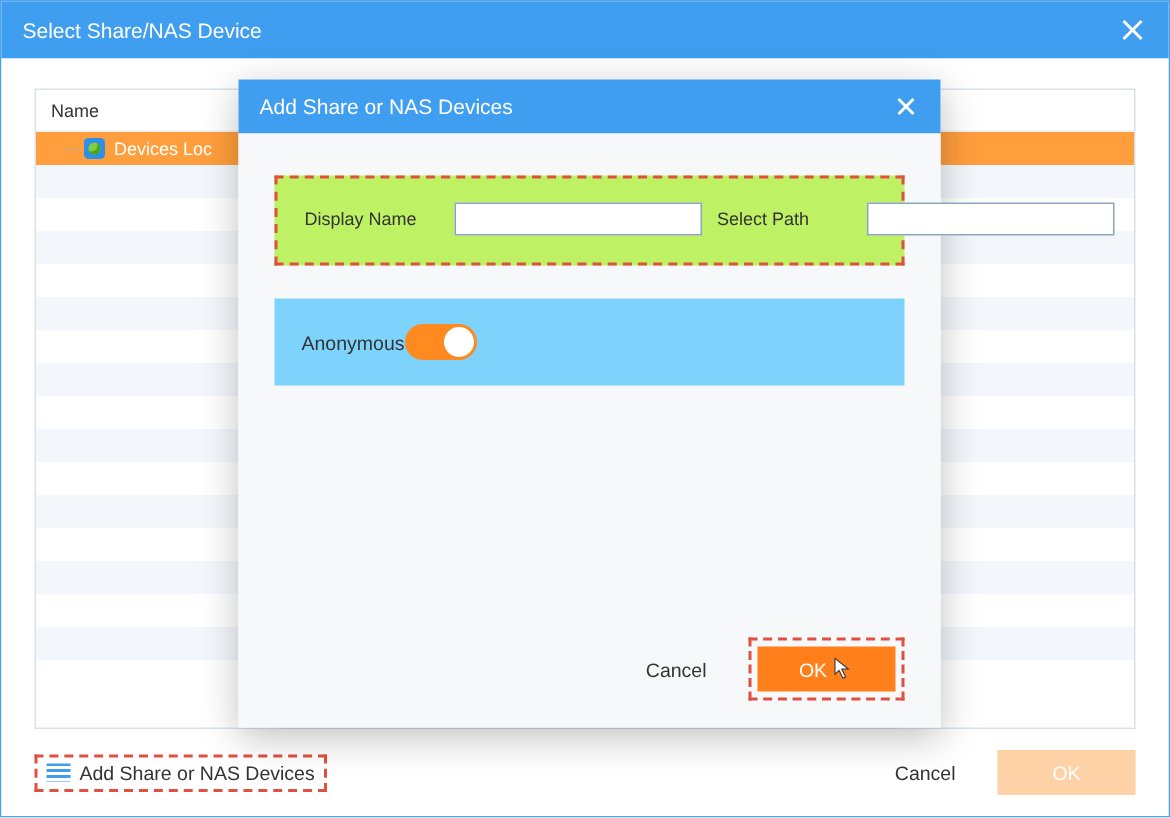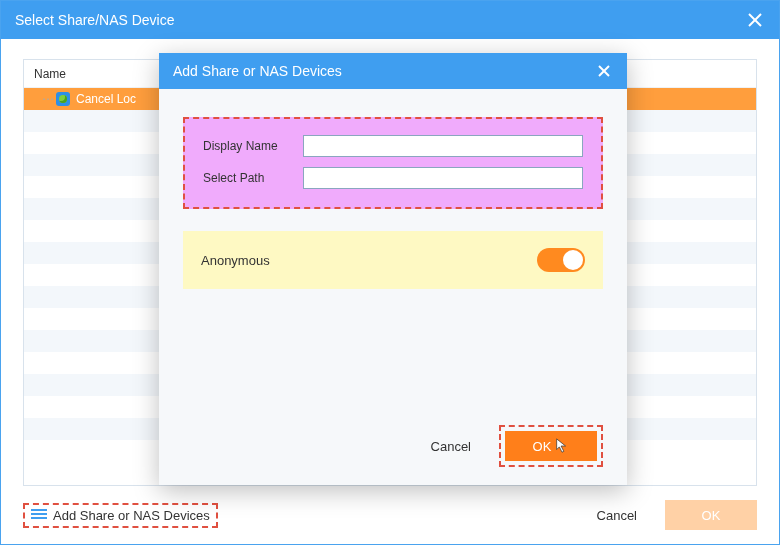--- a/index.html
+++ b/index.html
@@ -79,34 +79,34 @@
     height: 36px; background: #3f9ef0; color: #fff;
     display: flex; align-items: center; justify-content: space-between;
     padding: 0 14px; font-size: 14px;
   }
   .modal-close { width: 18px; height: 18px; display: flex; align-items: center; justify-content: center; cursor: pointer; }
   .modal-close svg { width: 12px; height: 12px; stroke: #fff; stroke-width: 2; }
 
   .modal-body { flex: 1; background: #f6f8fa; padding: 28px 24px 0 24px; position: relative; }
 
   .form-panel {
-    background: #f0abfc; padding: 16px 18px 18px 18px;
-    display: flex; flex-direction: column; gap: 10px;
+    background: #bef264; padding: 16px 18px 18px 18px;
+    display: flex; flex-direction: row; gap: 10px;
     border: 2px dashed #e05040;
   }
   .form-row { display: flex; align-items: center; gap: 10px; }
   .form-row label { width: 90px; font-size: 12px; color: #333; }
   .form-row input {
     flex: 1; height: 22px; border: 1px solid #8aa6bf; padding: 0 4px; font-size: 12px;
     background: #fff;
   }
 
   .anon-panel {
-    margin-top: 22px; background: #fef9c3; height: 58px;
-    display: flex; align-items: center; justify-content: space-between;
+    margin-top: 22px; background: #7dd3fc; height: 58px;
+    display: flex; align-items: center; 
     padding: 0 18px; font-size: 13px; color: #333;
   }
   .toggle {
     width: 48px; height: 24px; background: #ff8a1f; border-radius: 12px; position: relative;
   }
   .toggle .knob {
     position: absolute; right: 2px; top: 2px; width: 20px; height: 20px; border-radius: 50%; background: #fff;
   }
 
   .modal-footer {
@@ -136,21 +136,21 @@
         </svg>
     </span>
   </div>
 
   <div class="main-body">
     <div class="grid-panel">
       <div class="grid-header">Name</div>
       <div class="grid-row selected">
         <span class="tree-connector">⋯</span>
         <span class="globe"></span>
-        <span>Cancel Loc</span>
+        <span>Devices Loc</span>
       </div>
       <div class="grid-stripes">
         <div class="stripe"></div>
           <div class="stripe"></div>
           <div class="stripe"></div>
           <div class="stripe"></div>
         <div class="stripe"></div>
           <div class="stripe"></div>
           <div class="stripe"></div>
           <div class="stripe"></div>

